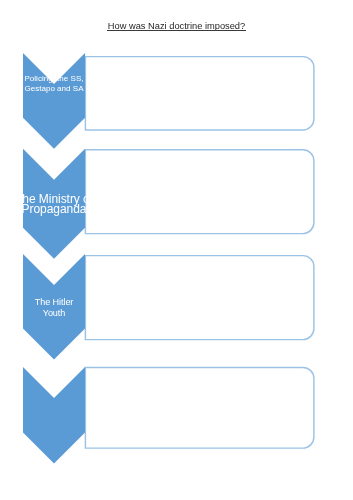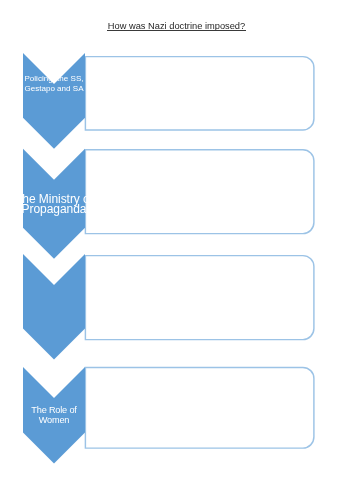--- a/index.html
+++ b/index.html
@@ -87,16 +87,16 @@
     <polygon points="23,52.9 54,83.9 85,52.9 85,117.7 54,148.7 23,117.7" fill="#5B9BD5"></polygon>
     <polygon points="23,148.7 54,179.7 85,148.7 85,227.8 54,258.8 23,227.8" fill="#5B9BD5"></polygon>
     <polygon points="23,253.9 54,284.9 85,253.9 85,328.5 54,359.5 23,328.5" fill="#5B9BD5"></polygon>
     <polygon points="23,366.9 54,397.9 85,366.9 85,432.5 54,463.5 23,432.5" fill="#5B9BD5"></polygon>
   </svg>
 
   <div class="chev-label" style="top:74px;font-size:8.05px;line-height:10.1px;">Policing: the SS,
 Gestapo and SA</div>
   <div class="chev-label" style="top:193.5px;font-size:12px;line-height:10.7px;letter-spacing:-0.04px;">The Ministry of
 Propaganda</div>
-  <div class="chev-label" style="top:405.2px;font-size:9.2px;line-height:10.2px;letter-spacing:-0.2px;">The Role of
-Women</div>
+  <div class="chev-label" style="top:296.8px;font-size:9.1px;line-height:10.85px;letter-spacing:-0.08px;">The Hitler
+Youth</div>
 
 </div>
 
 </body></html>

